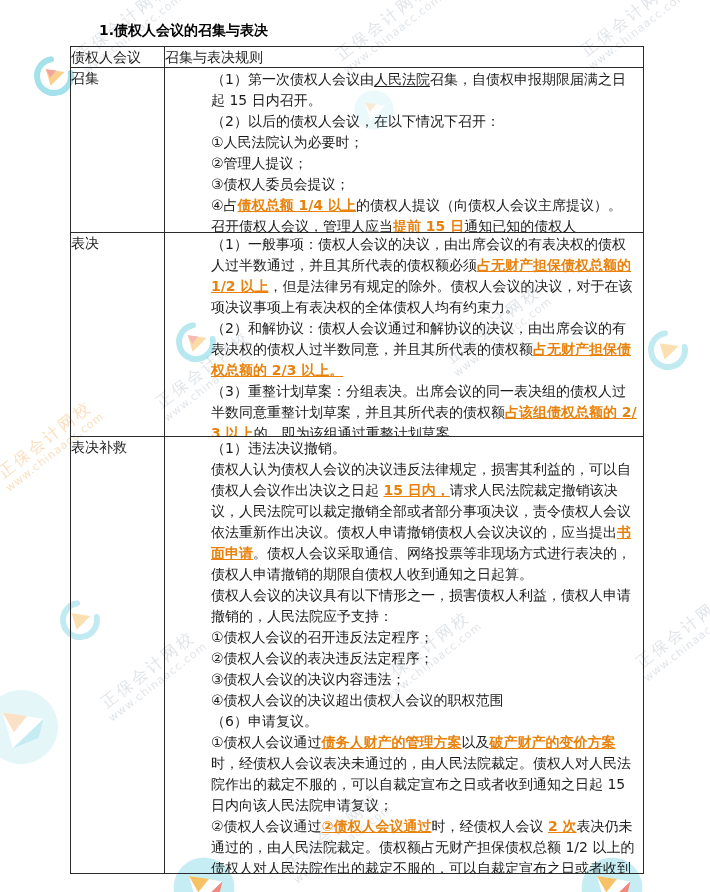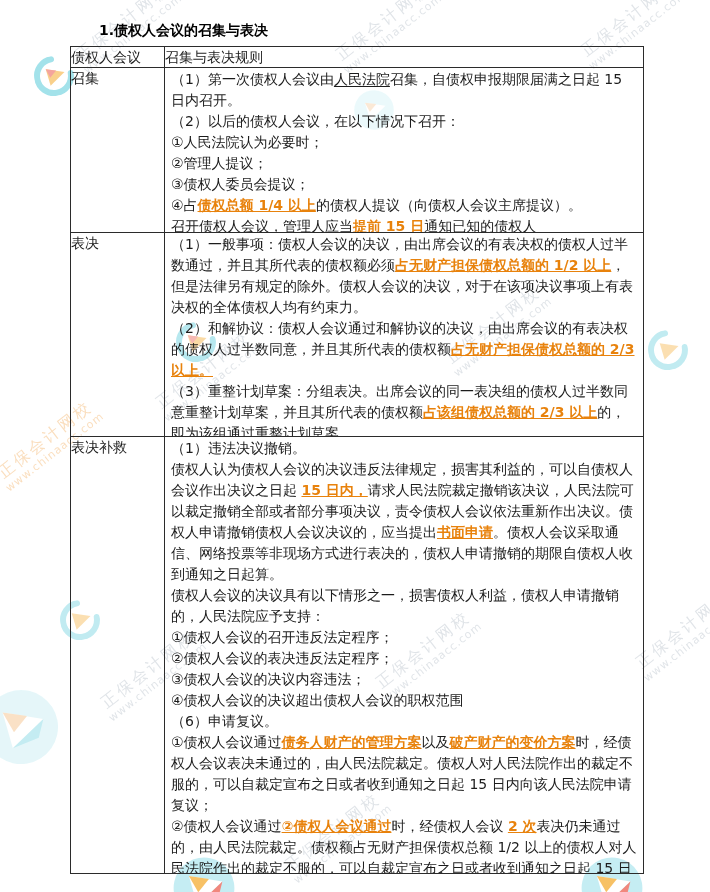--- a/index.html
+++ b/index.html
@@ -30,21 +30,21 @@
     background:transparent;
   }
   table.rules td{
     border:1px solid #2b2b2b;vertical-align:top;
     font-size:14px;line-height:21px;
     padding:0;background:transparent;
   }
   td.col-label{width:93px;text-align:left;vertical-align:middle;}
   td.col-rule{width:478px;border-radius:8px;}
   tr.head-row td{height:20px;vertical-align:middle;line-height:20px;}
-  .cell-content{overflow:hidden;padding:1px 5px 0 6px;word-break:break-all;}
+  .cell-content{overflow:hidden;padding:1px 5px 0 6px;word-break:break-all;margin-left:40px;}
   .h-r1 .cell-content{height:163px;}
   .h-r2 .cell-content{height:202px;}
   .h-r3 .cell-content{height:435px;}
   .para{text-align:left;}
   .seg-o{color:#e8820c;font-weight:700;text-decoration:underline;}
   .seg-u{text-decoration:underline;text-underline-offset:2px;}
 </style>
 </head>
 <body>
 

